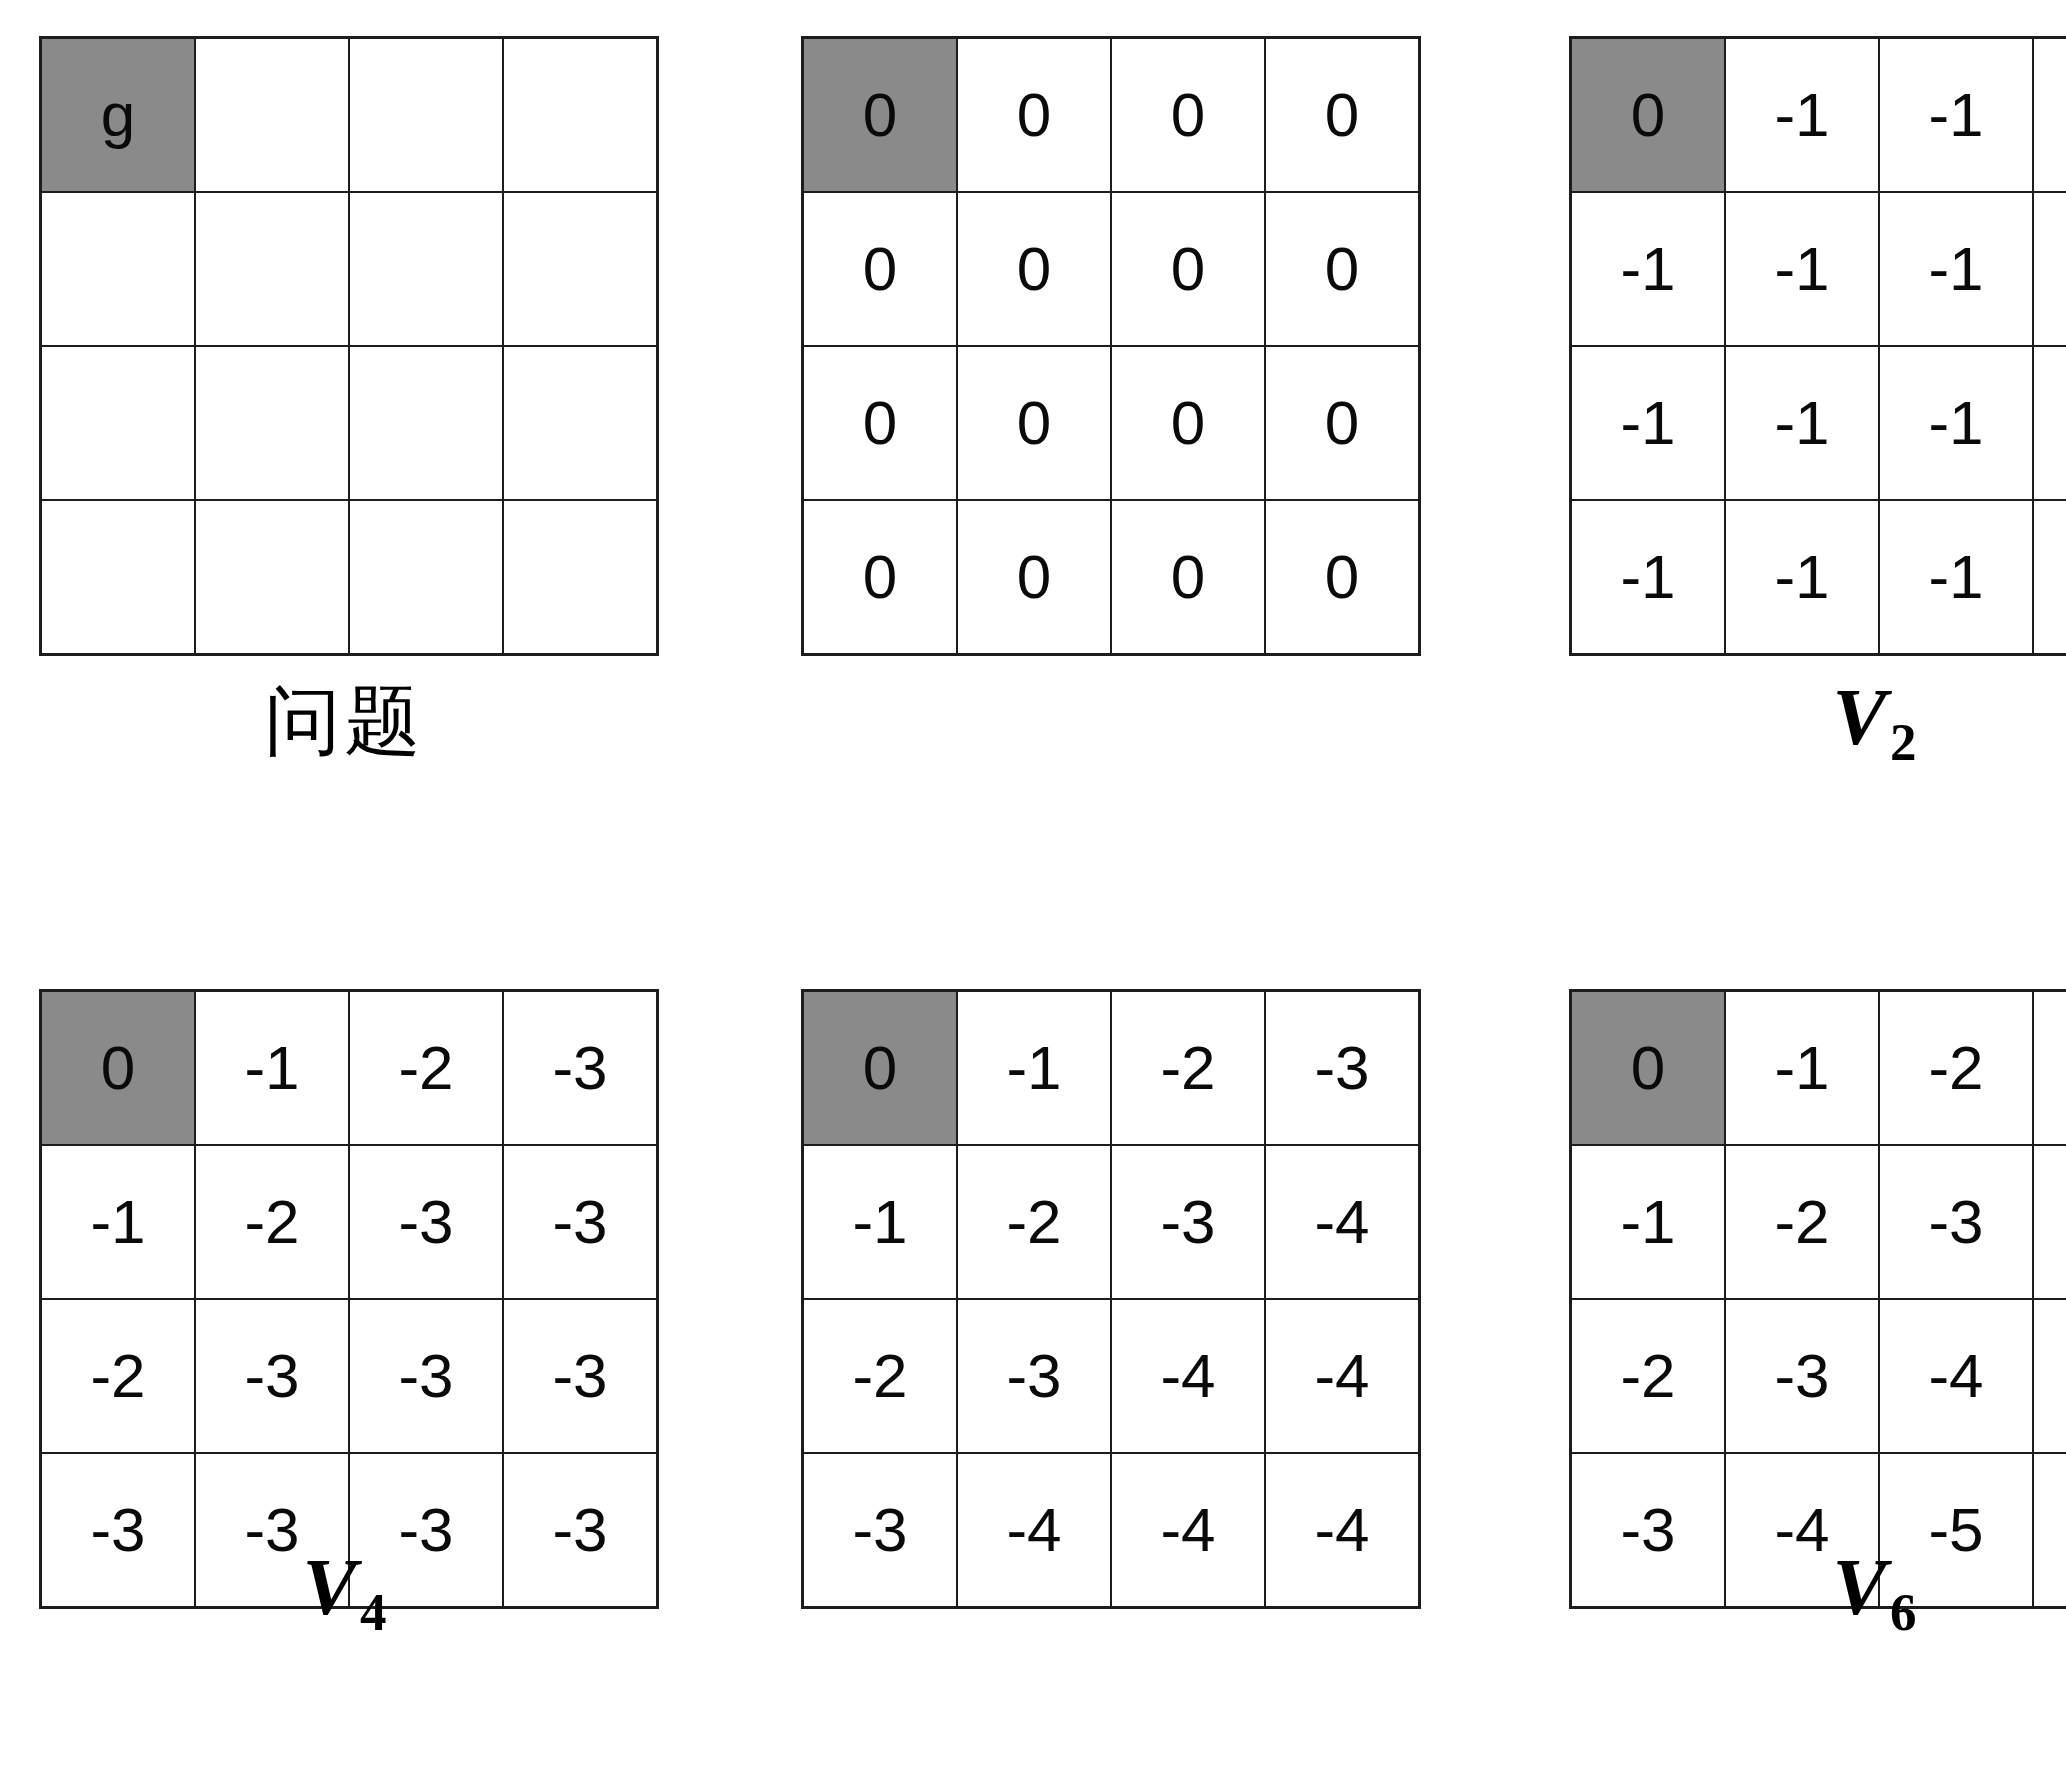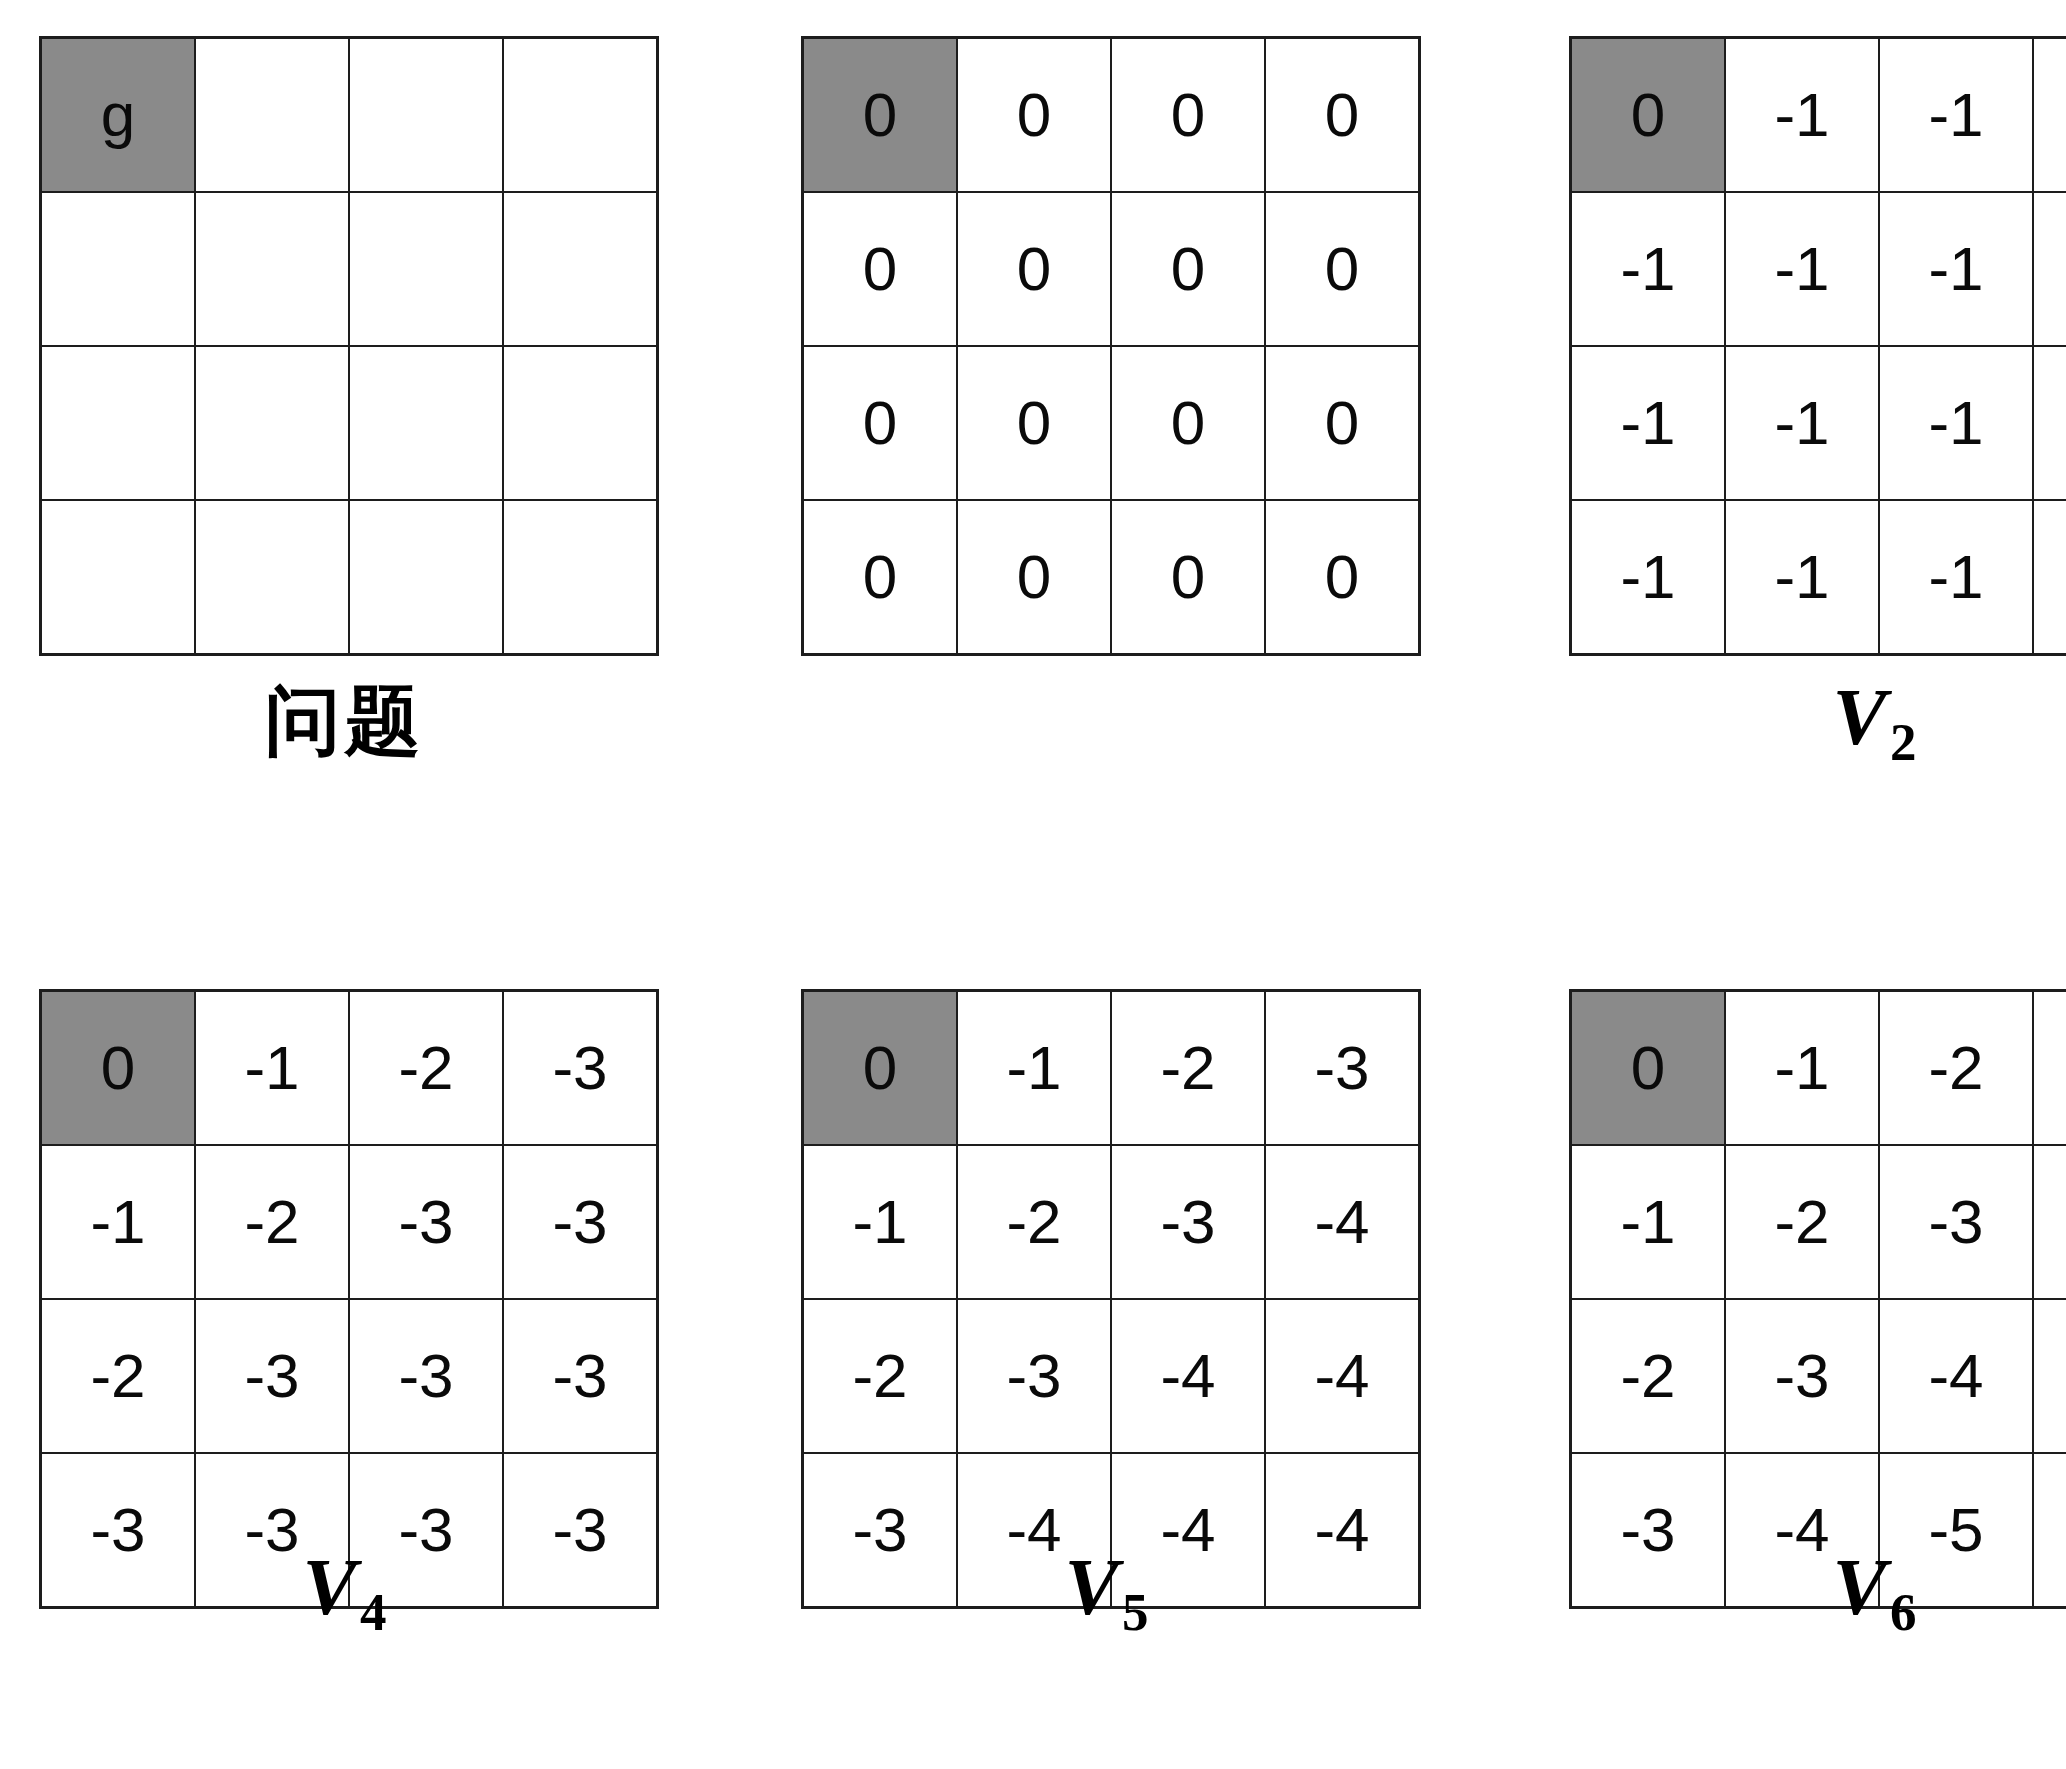--- a/index.html
+++ b/index.html
@@ -87,21 +87,21 @@
     font-family: "Liberation Serif", serif;
     font-style: normal;
     font-weight: bold;
     font-size: 53px;
     vertical-align: -0.30em;
     letter-spacing: 0;
     padding-left: 2.5px;
   }
   .cap-cjk {
     font-family: "DejaVu Serif", "Liberation Serif", serif;
-    font-weight: 700;
+    font-weight: 400;
     font-size: 76px;
     letter-spacing: 4.1px;
   }
 </style>
 </head>
 <body>
 
 <div id="board">
     <div class="panel col-0 row-0">
       <table class="grid">
@@ -249,21 +249,20 @@
           </tr>
           <tr>
             <td>-3</td>
             <td>-4</td>
             <td>-4</td>
             <td>-4</td>
           </tr>
         </tbody>
       </table>
     </div>
-    <div class="caption col-1 cap-row-1"><span class="cap-math">V<span class="cap-math sub">5</span></span></div>
     <div class="panel col-2 row-1">
       <table class="grid">
         <tbody>
           <tr>
             <td class="shaded">0</td>
             <td>-1</td>
             <td>-2</td>
             <td>-3</td>
           </tr>
           <tr>

